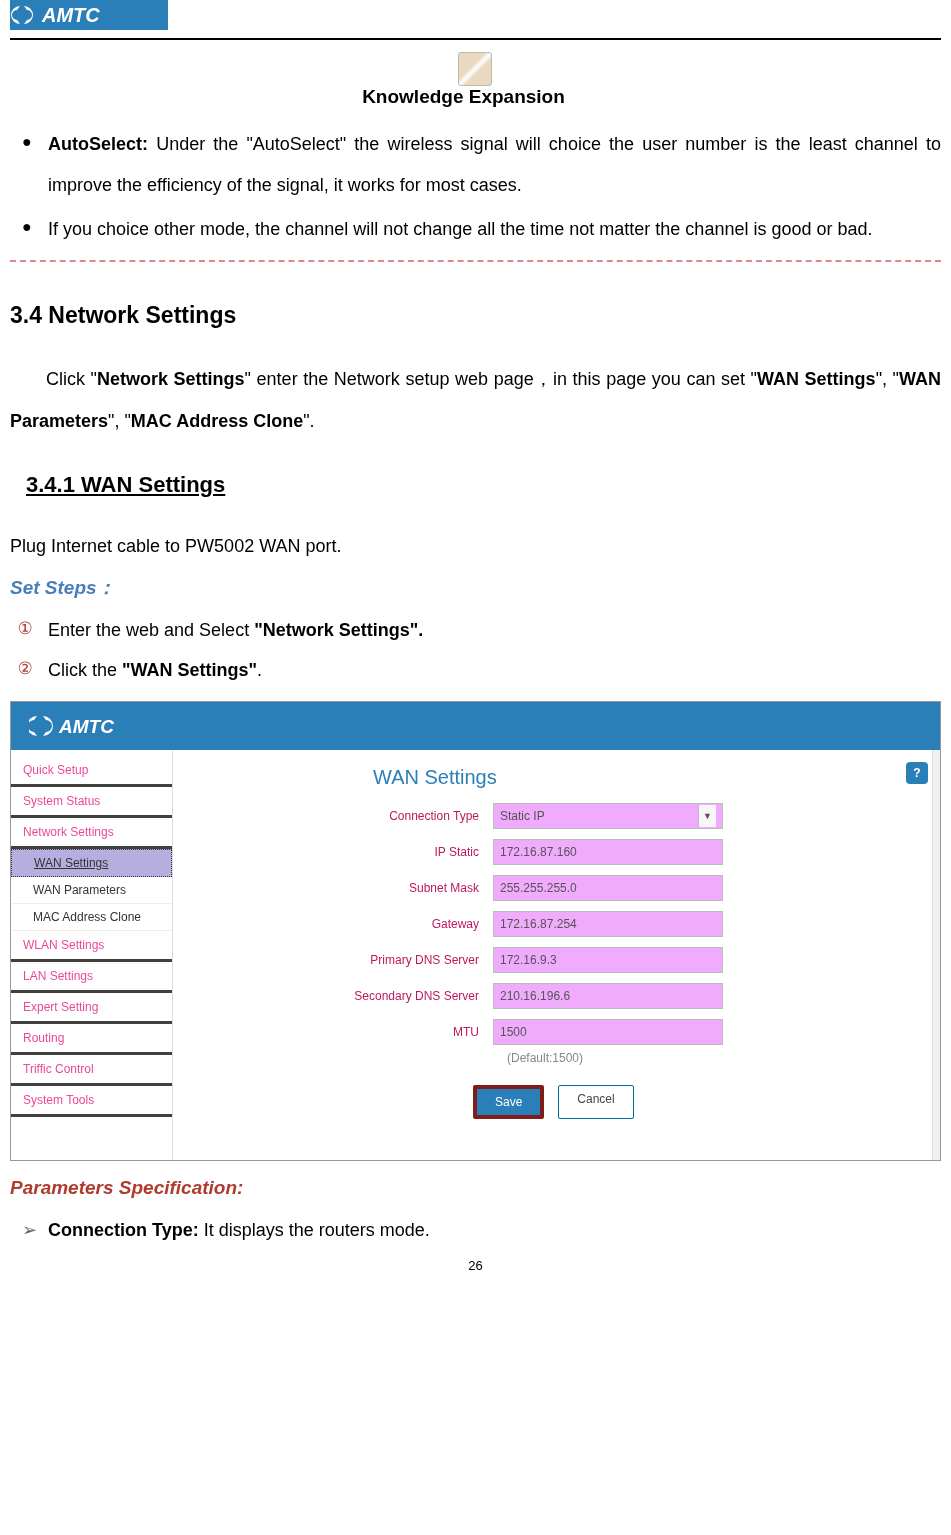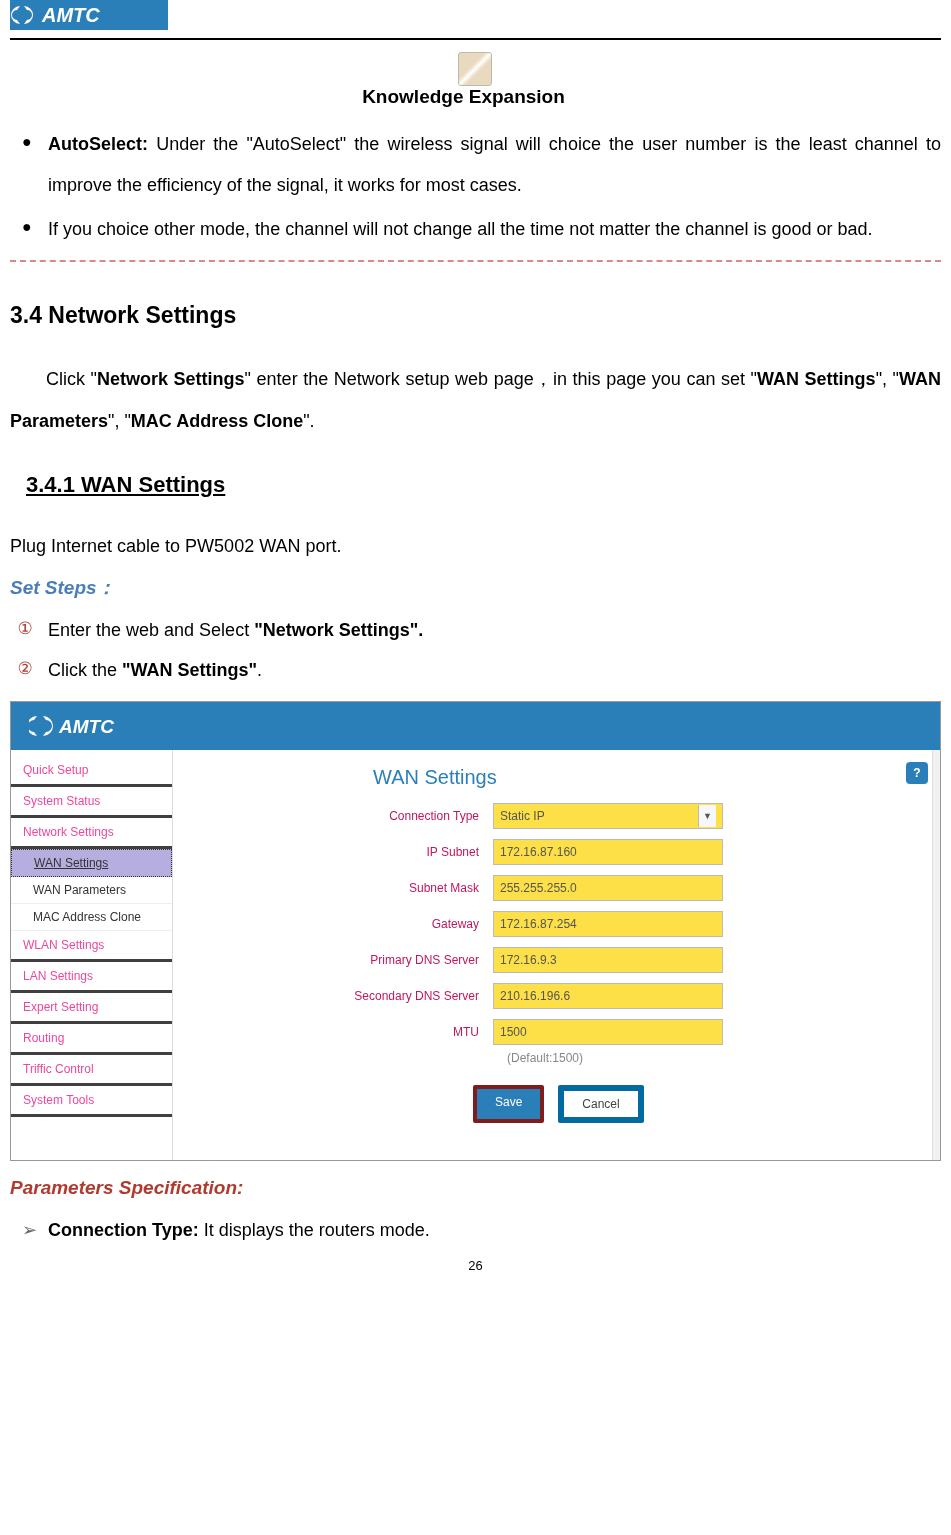--- a/index.html
+++ b/index.html
@@ -235,21 +235,21 @@
   .form-row .ctl {
     flex: 0 0 240px;
   }
   .form-row input[type=text], .form-row .select {
     width: 230px;
     height: 26px;
     border: 1px solid #bbb;
     padding: 0 6px;
     font-size: 12px;
     color:#555;
-    background:#fde047;
+    background:#f0abfc;
   }
   .form-row .select {
     display:flex;
     align-items:center;
     justify-content:space-between;
   }
   .select-arrow {
     width:18px; height:22px;
     border-left:1px solid #bbb;
     display:inline-flex;
@@ -277,21 +277,21 @@
     cursor: pointer;
   }
   .bttn.save {
     background: #2a7fb8;
     color: #fff;
     border: 4px solid #7f1d1d;
   }
   .bttn.cancel {
     background: #fff;
     color: #444;
-    border: 6px solid #0369a1;
+    border: 1px solid #0369a1;
   }
   .scroll-hint-right {
     position:absolute;
     right:0; top:0; bottom:0;
     width:8px;
     background:#f1f1f1;
     border-left:1px solid #ddd;
   }
   .page-num {
     text-align:center;
@@ -383,21 +383,21 @@
         <div class="form-row">
           <div class="lbl">Connection Type</div>
           <div class="ctl">
             <div class="select">
               <span>Static IP</span>
               <span class="select-arrow">▼</span>
             </div>
           </div>
         </div>
         <div class="form-row">
-          <div class="lbl">IP Subnet</div>
+          <div class="lbl">IP Static</div>
           <div class="ctl"><input type="text" value="172.16.87.160" style=""></div>
         </div>
         <div class="form-row">
           <div class="lbl">Subnet Mask</div>
           <div class="ctl"><input type="text" value="255.255.255.0" style=""></div>
         </div>
         <div class="form-row">
           <div class="lbl">Gateway</div>
           <div class="ctl"><input type="text" value="172.16.87.254" style=""></div>
         </div>

